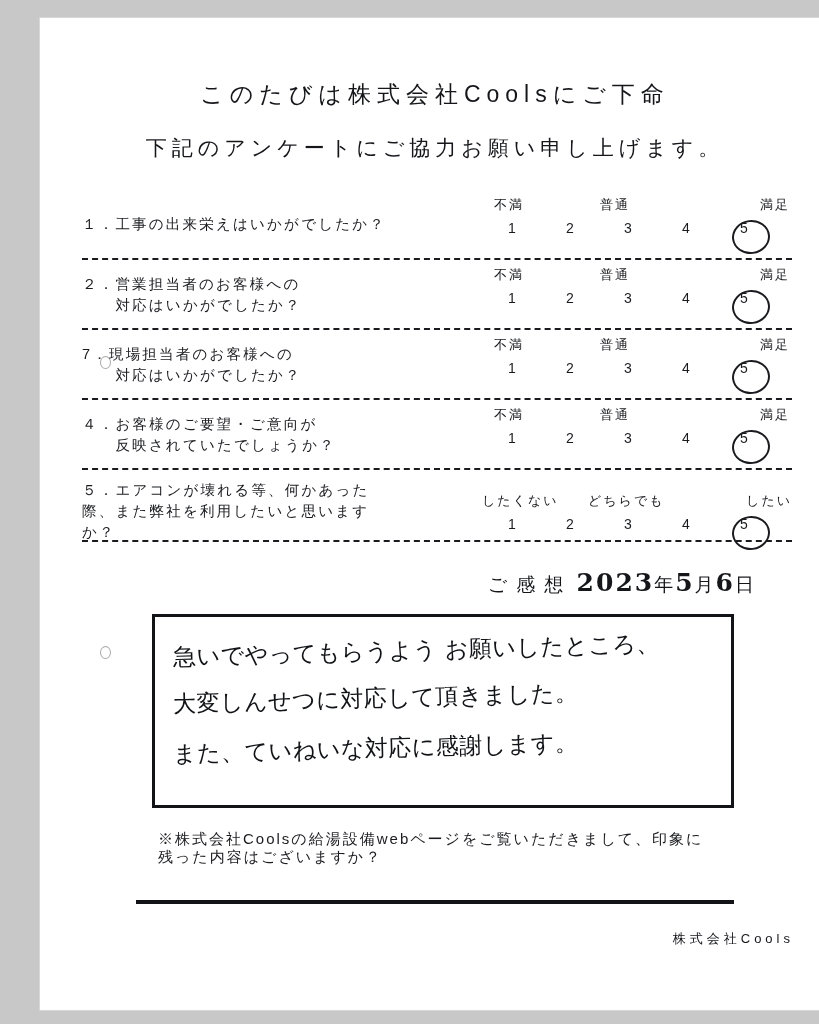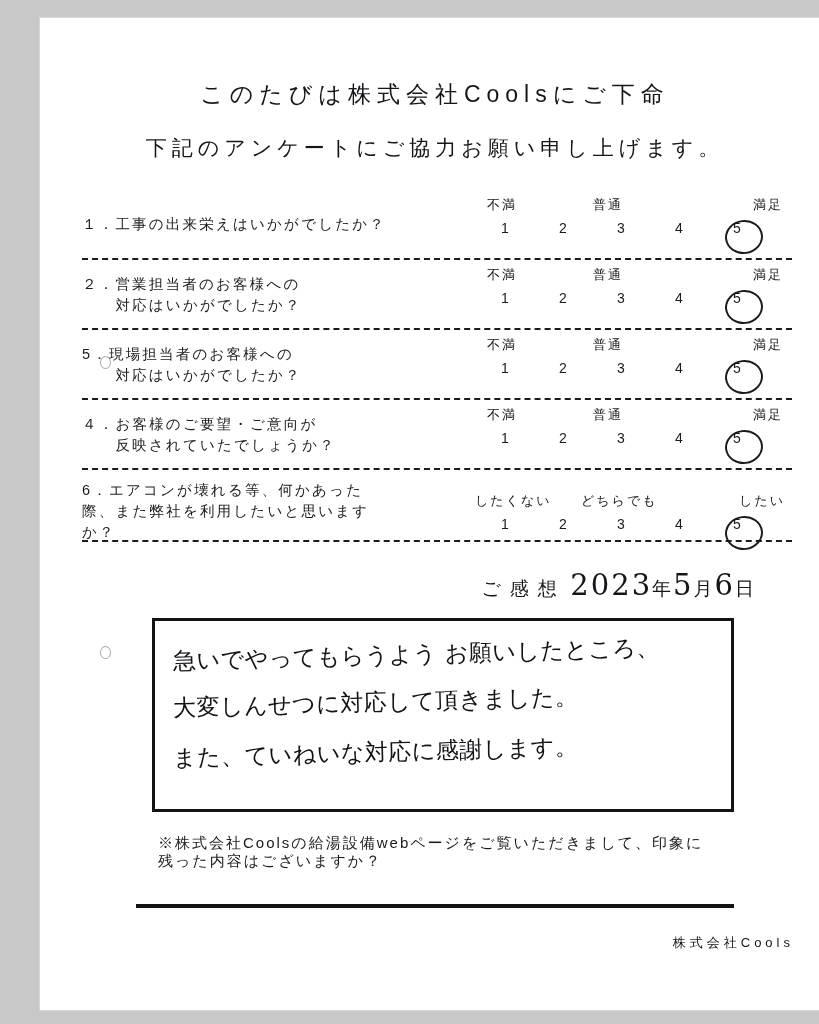--- a/index.html
+++ b/index.html
@@ -59,21 +59,21 @@
     top: 14px;
     font-size: 14.5px;
     letter-spacing: 2.2px;
     line-height: 21px;
     color: #1a1b1f;
     width: 420px;
   }
   .qrow.q1 .qtext { top: 24px; }
   .scale {
     position: absolute;
-    right: 7px;
+    right: 0;
     top: 6px;
     width: 300px;
     height: 56px;
   }
   .scale .labels {
     position: relative;
     height: 20px;
     font-size: 13px;
     letter-spacing: 2px;
     color: #1a1b1f;
@@ -131,22 +131,23 @@
     letter-spacing: 9px;
     color: #15161a;
   }
   .imp-date {
     font-size: 25px;
     letter-spacing: 2px;
     color: #15161a;
     font-family: "Liberation Serif", serif;
   }
   .imp-date .hand {
-    font-size: 29px;
+    font-size: 25px;
     font-family: "DejaVu Serif", serif;
+    font-weight: bold;
   }
   .imp-date .unit {
     font-size: 19px;
   }
   .comment-box {
     margin: 16px 96px 0 112px;
     height: 188px;
     border: 3px solid #111317;
     position: relative;
     overflow: hidden;
@@ -243,21 +244,21 @@
           <span class="n3">3</span>
           <span class="n4">4</span>
           <span class="n5">5</span>
           <span class="circle-mark"></span>
         </div>
       </div>
     </div>
     <div class="dashed"></div>
 
     <div class="qrow">
-      <div class="qtext" style="white-space:pre-line;">5．現場担当者のお客様への
+      <div class="qtext" style="white-space:pre-line;">7．現場担当者のお客様への
 　　対応はいかがでしたか？</div>
       <div class="scale">
         <div class="labels">
           <span class="lab-low">不満</span>
           <span class="lab-mid">普通</span>
           <span class="lab-high">満足</span>
         </div>
         <div class="nums">
           <span class="n1">1</span>
           <span class="n2">2</span>
@@ -285,21 +286,21 @@
           <span class="n3">3</span>
           <span class="n4">4</span>
           <span class="n5">5</span>
           <span class="circle-mark"></span>
         </div>
       </div>
     </div>
     <div class="dashed"></div>
 
     <div class="qrow tall">
-      <div class="qtext" style="white-space:pre-line; width:440px; top:10px;">6．エアコンが壊れる等、何かあった
+      <div class="qtext" style="white-space:pre-line; width:440px; top:10px;">５．エアコンが壊れる等、何かあった
 際、また弊社を利用したいと思います
 か？</div>
       <div class="scale" style="top:22px;">
         <div class="labels">
           <span class="lab-low wide">したくない</span>
           <span class="lab-mid wide">どちらでも</span>
           <span class="lab-high wide">したい</span>
         </div>
         <div class="nums">
           <span class="n1">1</span>

